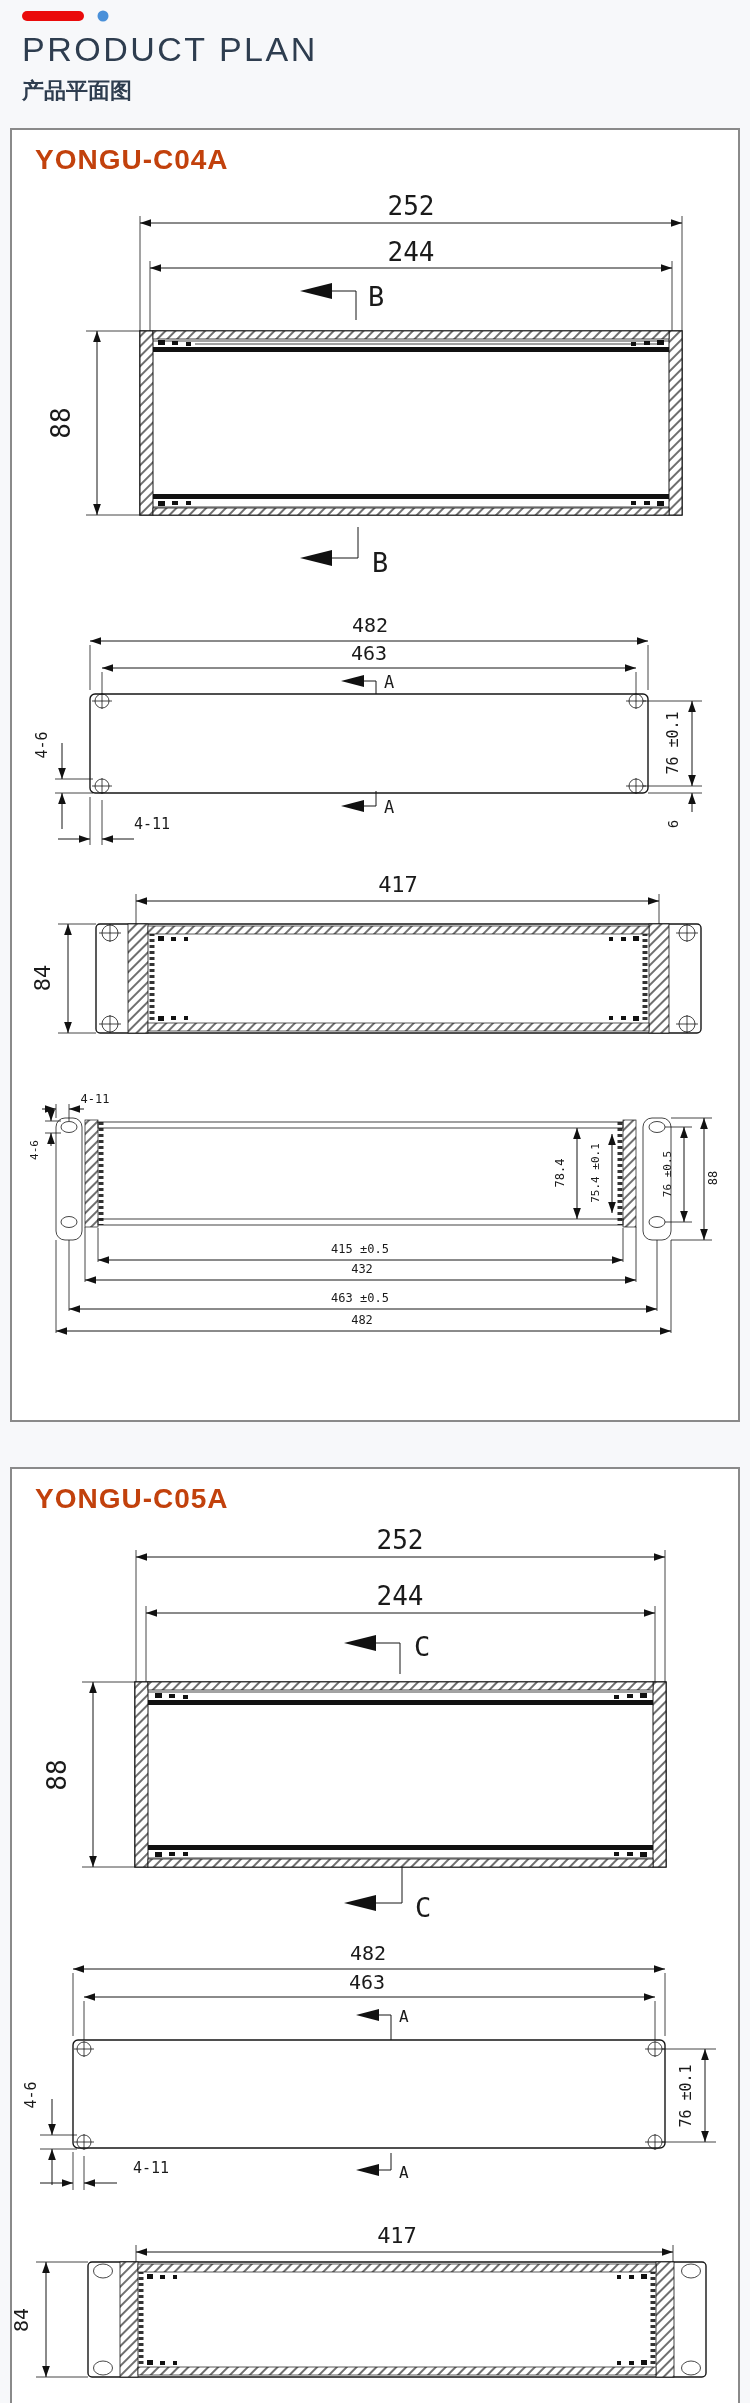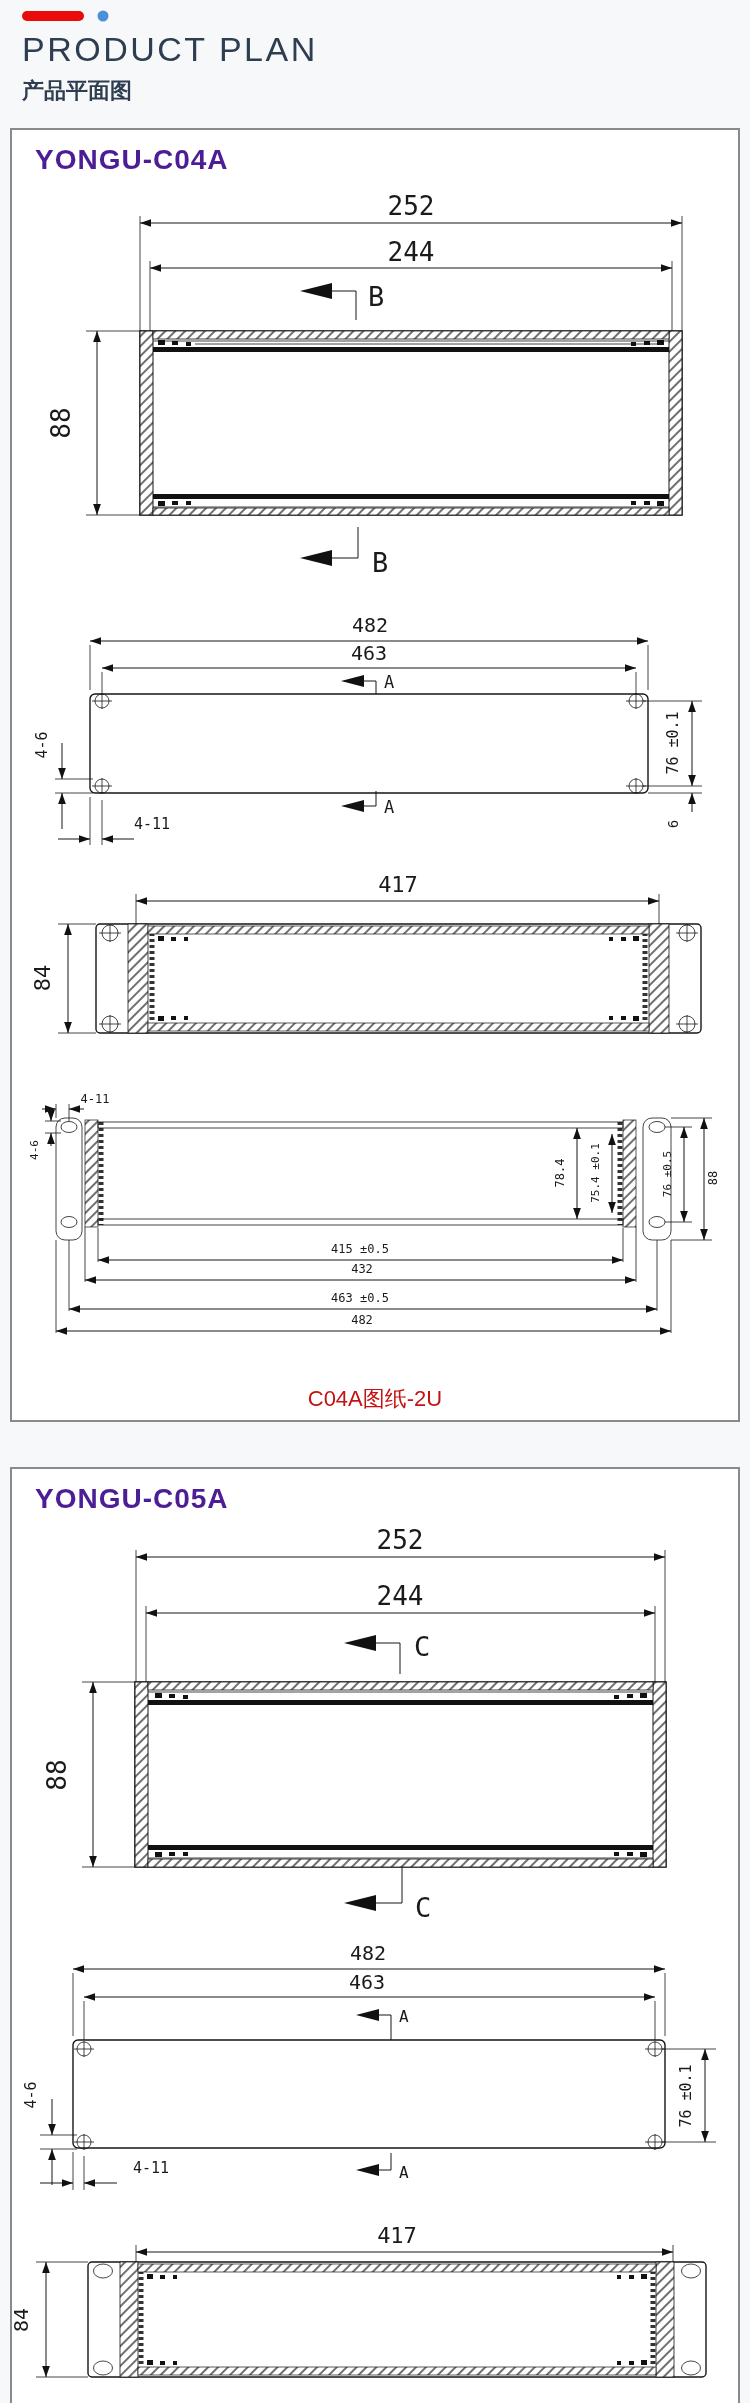--- a/index.html
+++ b/index.html
@@ -21,21 +21,21 @@
   }
   
   .panel{
     position:absolute;left:10px;width:730px;background:#ffffff;
     border:2px solid #8a8a8a;box-sizing:border-box;
   }
   #panel1{top:128px;height:1294px;}
   #panel2{top:1467px;height:960px;}
   .model-label{
     position:absolute;left:23px;top:14px;
-    font-size:28px;font-weight:bold;color:#4c1d95;letter-spacing:1px;
+    font-size:28px;font-weight:bold;color:#c2410c;letter-spacing:1px;
   }
   .panel-caption{
     position:absolute;left:0;top:1254px;width:100%;text-align:center;
     font-size:22px;color:#c41313;
   }
   .drawing{position:absolute;inset:0;width:100%;height:100%;}
   
   .ln{stroke:#161616;stroke-width:1;fill:none;}
   .dim{stroke:#161616;stroke-width:1;fill:none;}
   .body{stroke:#161616;stroke-width:1.4;fill:#ffffff;}
@@ -63,21 +63,20 @@
 
   <svg class="hdr-accent" width="100" height="14">
     <rect x="0" y="2" width="62" height="10" rx="5" fill="#ea0b0b"></rect>
     <circle cx="81" cy="7" r="5.5" fill="#4a90d9"></circle>
   </svg>
   <div class="page-title">PRODUCT PLAN</div>
   <div class="page-subtitle">产品平面图</div>
 
   <section class="panel" id="panel1">
     <div class="model-label">YONGU-C04A</div>
-    <div class="panel-caption">C04A图纸-2U</div>
 
     <svg class="drawing" viewBox="12 130 726 1290" preserveAspectRatio="none">
       <defs>
         <marker id="ah1" viewBox="0 0 10 10" refX="10" refY="5" markerWidth="11" markerHeight="11" orient="auto-start-reverse">
           <path d="M10,5 L0,1.5 L0,8.5 Z" fill="#111"></path>
         </marker>
         <pattern id="hp1" width="7" height="7" patternUnits="userSpaceOnUse" patternTransform="rotate(45)">
           <rect width="7" height="7" fill="#ffffff"></rect>
           <line x1="1" y1="0" x2="1" y2="7" stroke="#222" stroke-width="1.3"></line>
         </pattern>

